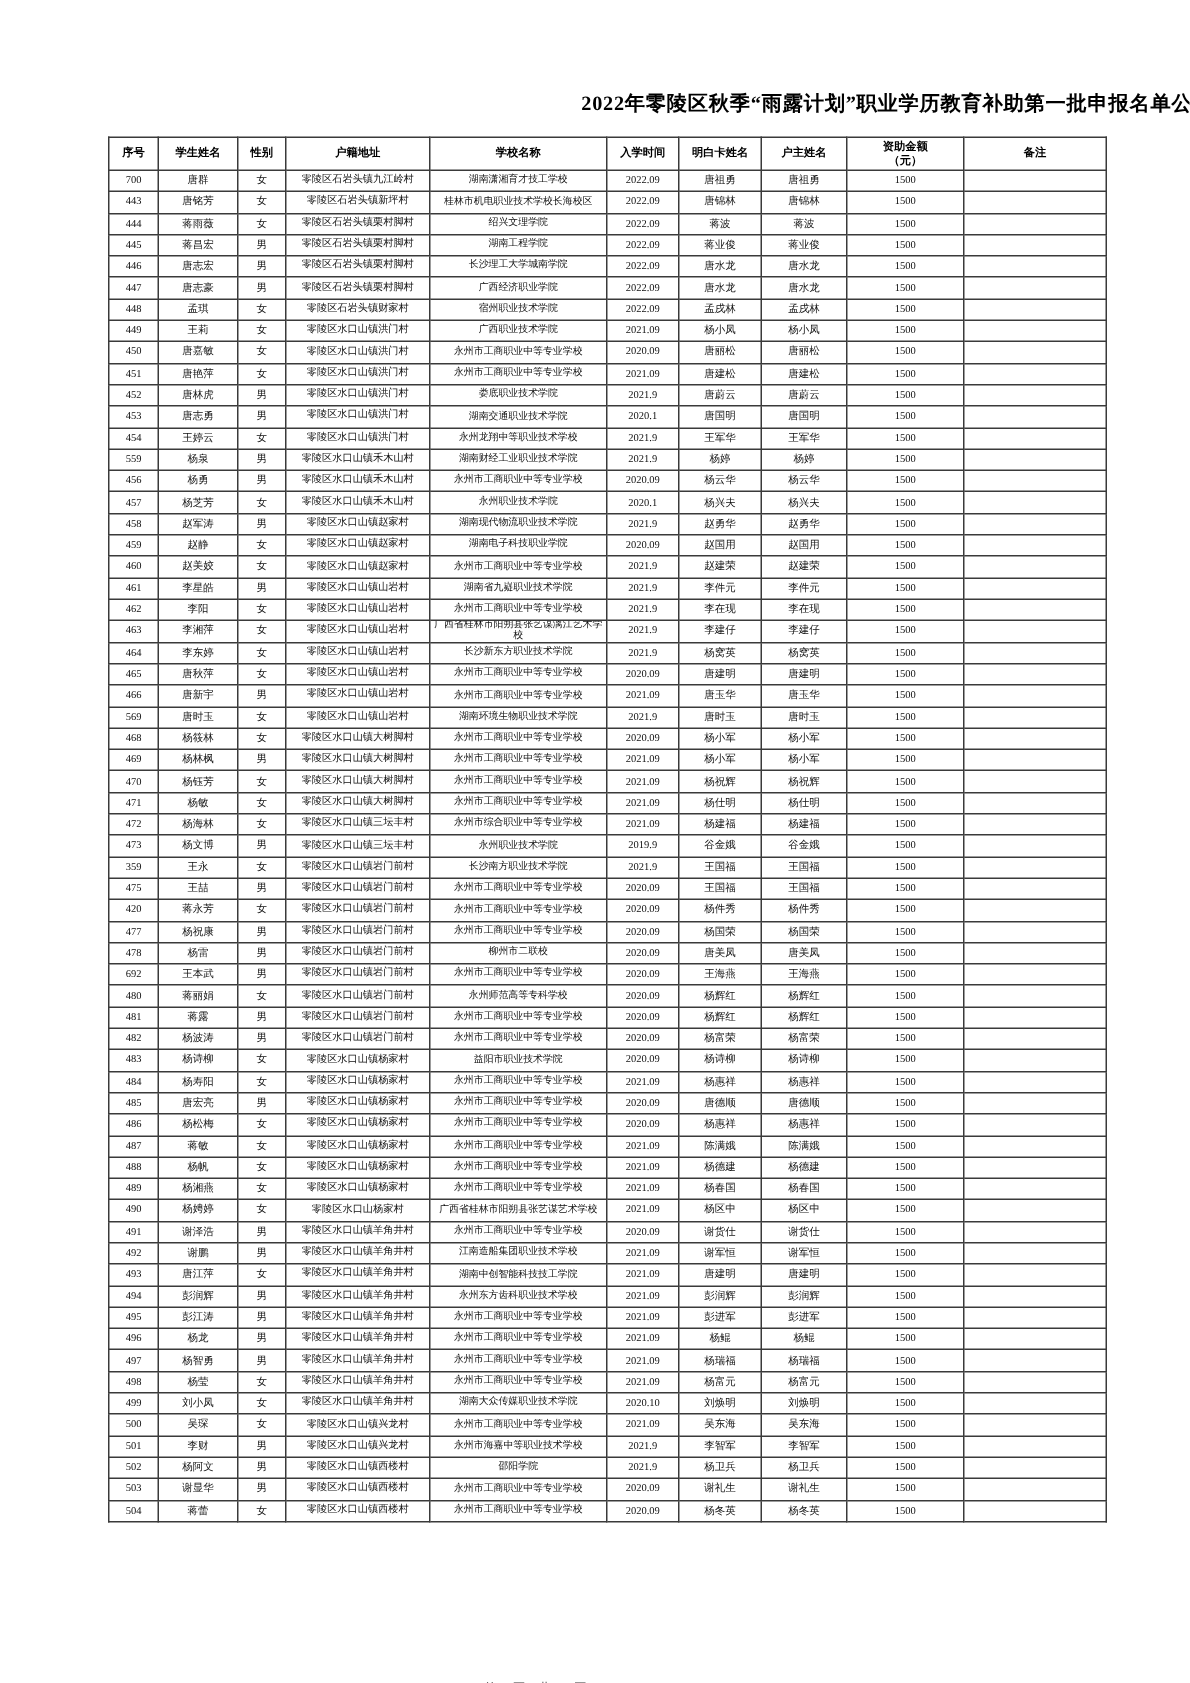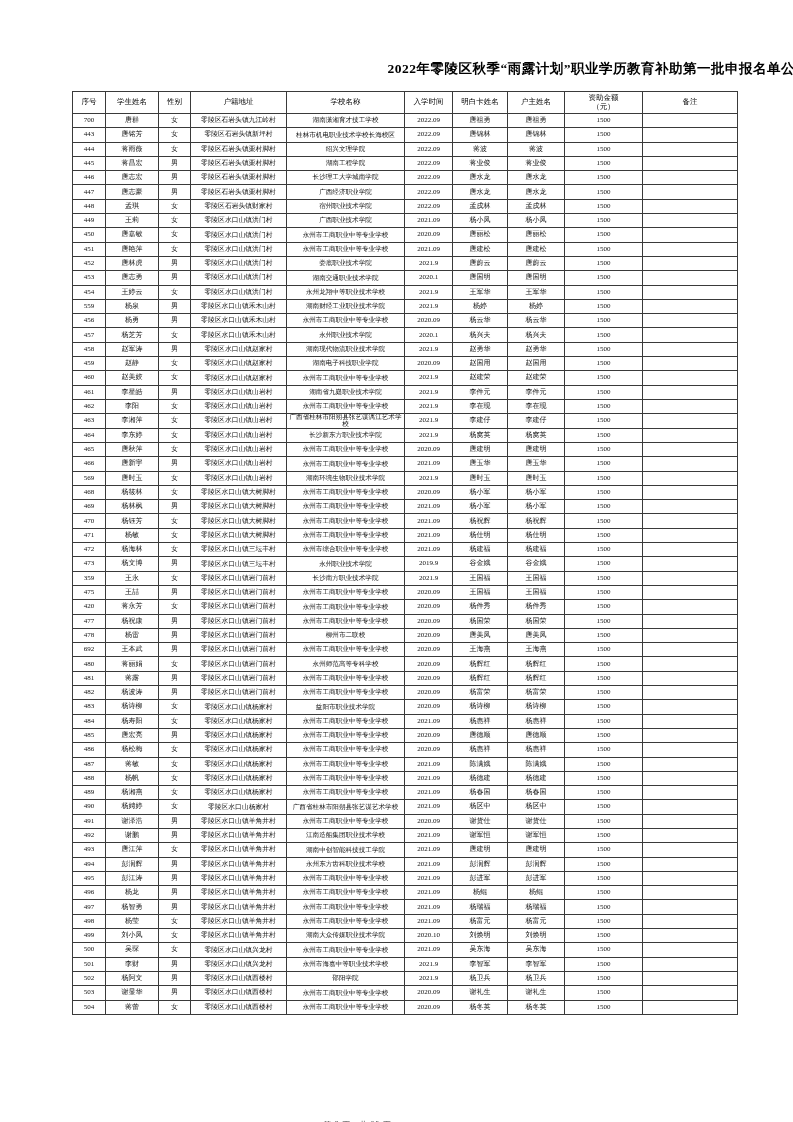--- a/index.html
+++ b/index.html
@@ -31,21 +31,21 @@
     border:1px solid #3a3a3a;
     padding:0 1px;
     text-align:center;
     vertical-align:middle;
     overflow:hidden;
     font-family:"Liberation Serif", serif;
   }
   table.roster th{
     height:21px;
     font-size:7.5px;
-    font-weight:normal;
+    font-weight:bold;
     white-space:pre-line;
     line-height:1.1;
     color:#000;
   }
   table.roster td{
     height:13.3px;
     font-size:7px;
     line-height:1.02;
     color:#111;
   }

